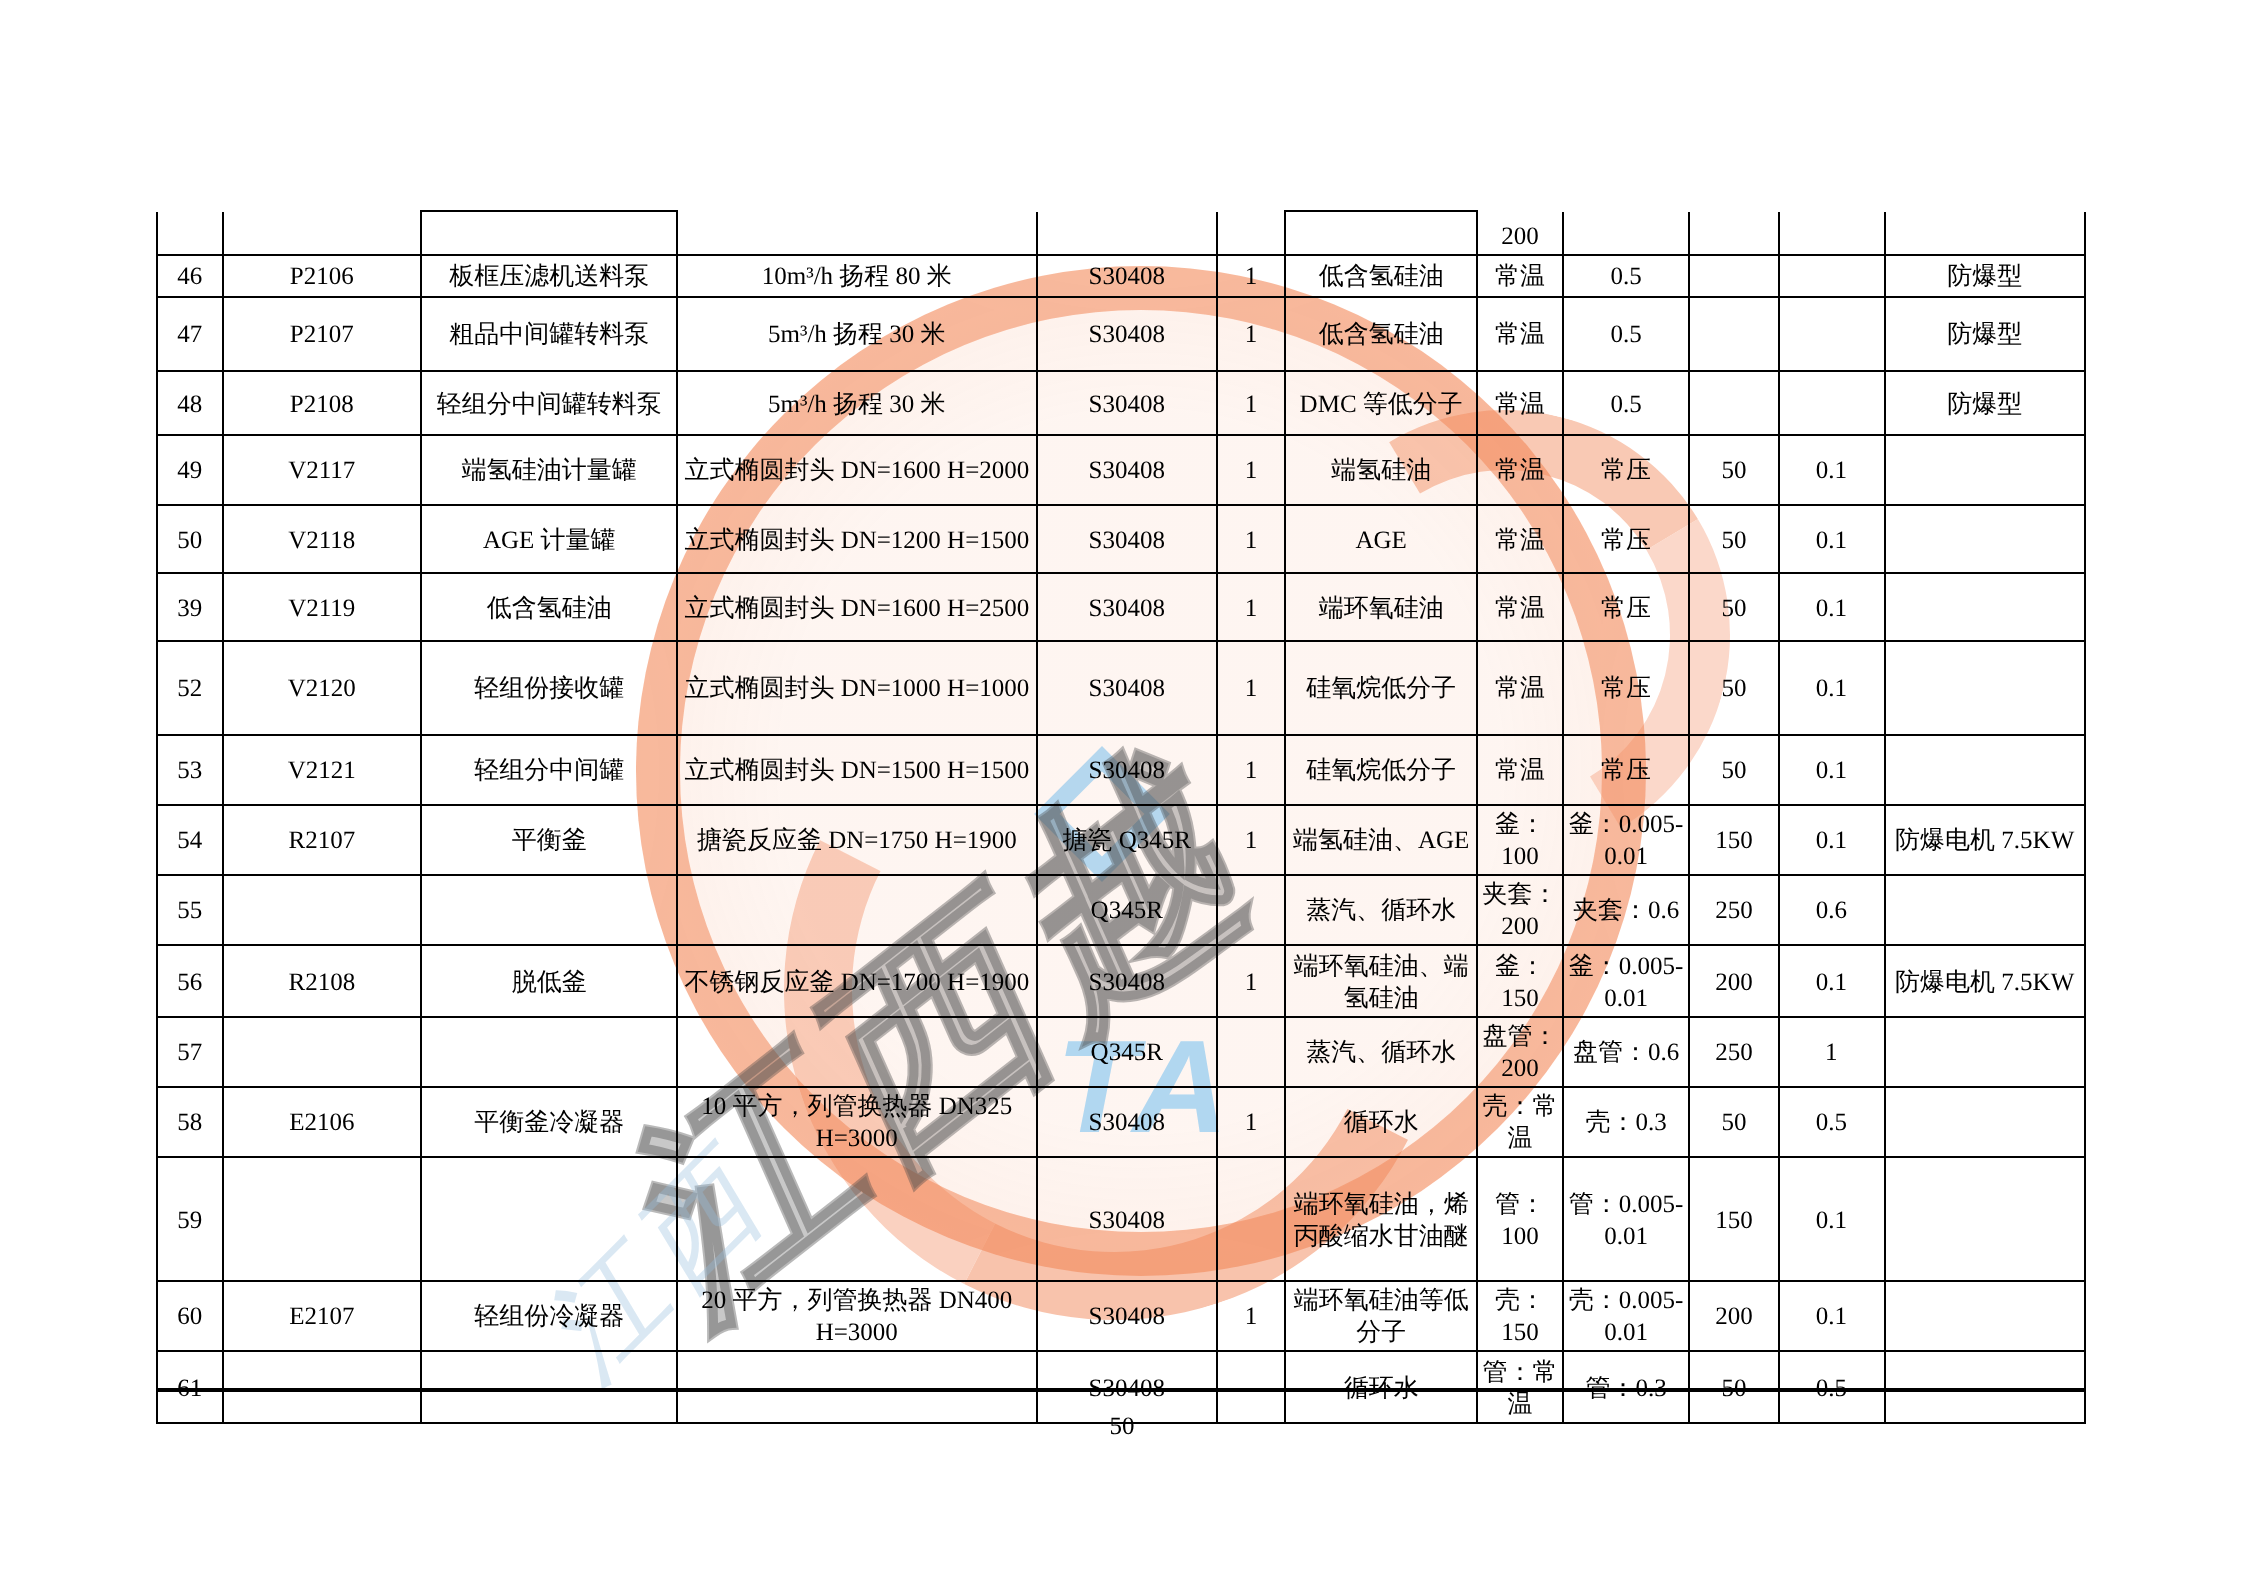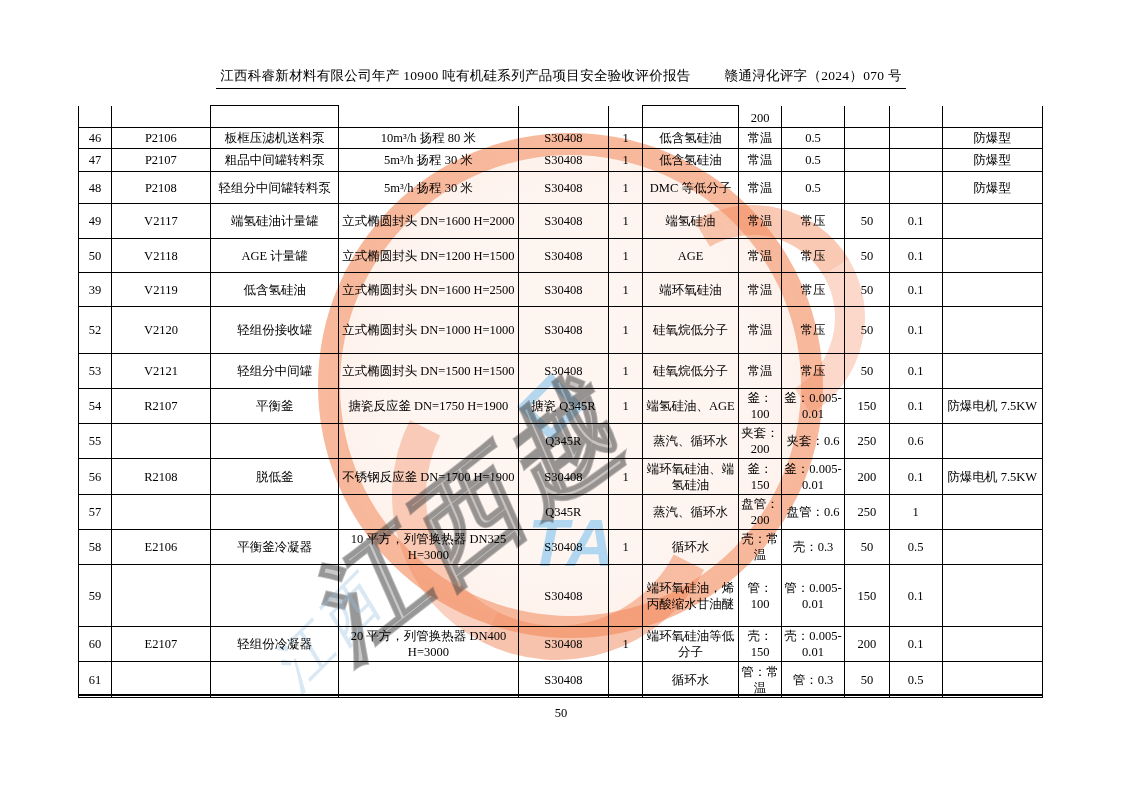--- a/index.html
+++ b/index.html
@@ -42,25 +42,20 @@
       color:rgba(85,85,85,0.32);-webkit-text-stroke:2px rgba(70,70,70,0.38);letter-spacing:8px;}
   .wm-text-blue{position:absolute;left:283px;top:640px;transform:rotate(-45deg);
       transform-origin:left center;font-size:58px;white-space:nowrap;
       color:rgba(150,190,220,0.35);letter-spacing:6px;}
 </style>
 </head>
 <body>
 
 <div class="page">
 
-  <div class="header">
-    <span class="header-inner">
-      <span>江西科睿新材料有限公司年产 10900 吨有机硅系列产品项目安全验收评价报告</span><span class="header-doc">赣通浔化评字（2024）070 号</span>
-    </span>
-  </div>
 
   <div class="table-wrap">
     <table class="doc-table">
       <colgroup>
         <col style="width:3.4%">
           <col style="width:10.3%">
           <col style="width:13.3%">
         <col style="width:18.6%">
           <col style="width:9.4%">
           <col style="width:3.5%">
@@ -93,21 +88,21 @@
             <td>10m³/h 扬程 80 米</td>
             <td>S30408</td>
             <td>1</td>
             <td>低含氢硅油</td>
             <td>常温</td>
             <td>0.5</td>
             <td></td>
             <td></td>
             <td>防爆型</td>
           </tr>
-          <tr style="height: 23px; padding-left: 44px;">
+          <tr style="height: 37px; padding-left: 44px;">
             <td>47</td>
             <td>P2107</td>
             <td>粗品中间罐转料泵</td>
             <td>5m³/h 扬程 30 米</td>
             <td>S30408</td>
             <td>1</td>
             <td>低含氢硅油</td>
             <td>常温</td>
             <td>0.5</td>
             <td></td>

